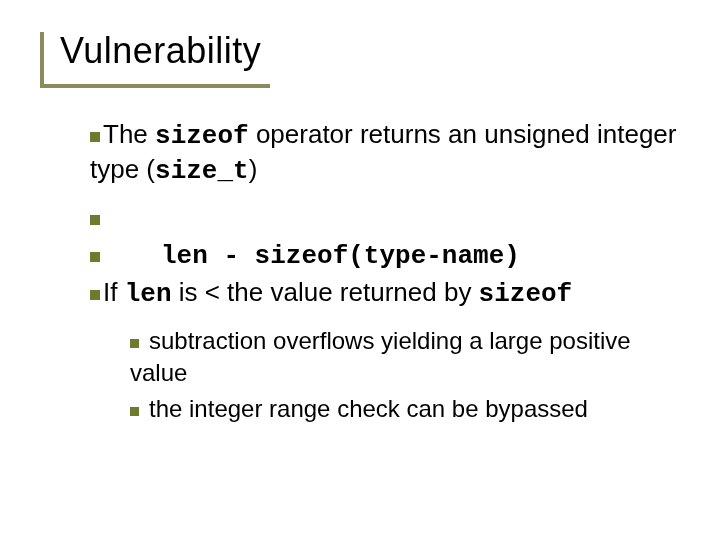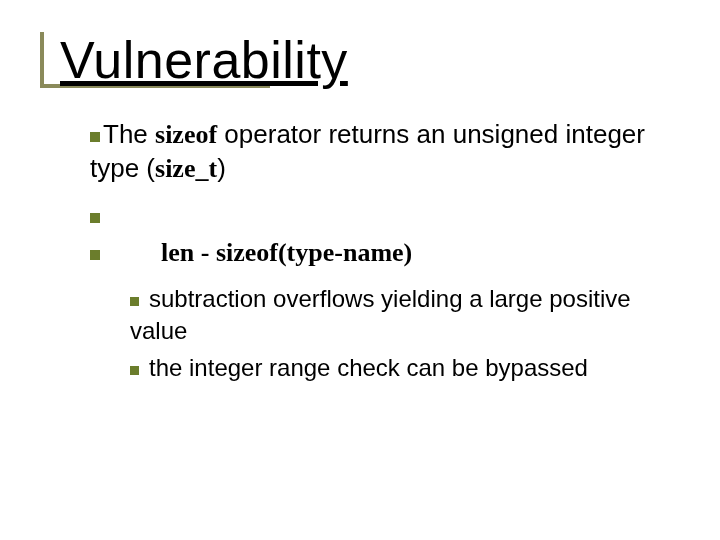--- a/index.html
+++ b/index.html
@@ -31,24 +31,23 @@
     left: 40px;
     top: 84px;
     width: 230px;
     height: 4px;
     background: #8a8a5a;
   }
   .title {
     position: absolute;
     left: 60px;
     top: 30px;
-    font-size: 52px;
+    font-size: 36px;
     font-weight: 400;
     letter-spacing: 0.5px;
-    text-decoration: underline;
   }
   .body {
     position: absolute;
     left: 90px;
     top: 118px;
     width: 590px;
     font-size: 26px;
     line-height: 1.25;
   }
   .row {
@@ -72,21 +71,21 @@
     background: #6b7d2c;
     margin-right: 10px;
     vertical-align: 1px;
   }
   .sub {
     margin-left: 40px;
     font-size: 24px;
     line-height: 1.35;
   }
   .code {
-    font-family: Liberation Serif, serif;
+    font-family: Liberation Mono, monospace;
     font-weight: bold;
   }
   .indent-code {
     margin-left: 58px;
   }
 </style>
 </head>
 <body>
 
 <div class="slide">
@@ -104,20 +103,23 @@
 
     <div class="row gap">
       <span class="b0"></span>
     </div>
 
     <div class="row">
       <span class="b0"></span><span class="code indent-code">len - sizeof(type-name)</span>
     </div>
 
 
+    <div class="row">
+      <span class="b0"></span><span>If </span><span class="code">len</span><span> is &lt; the value returned by </span><span class="code">sizeof</span>
+    </div>
 
     <div class="row sub gap">
       <span class="b1"></span><span>subtraction overflows yielding a large positive value</span>
     </div>
     <div class="row sub">
       <span class="b1"></span><span>the integer range check can be bypassed</span>
     </div>
 
   </div>
 </div>

